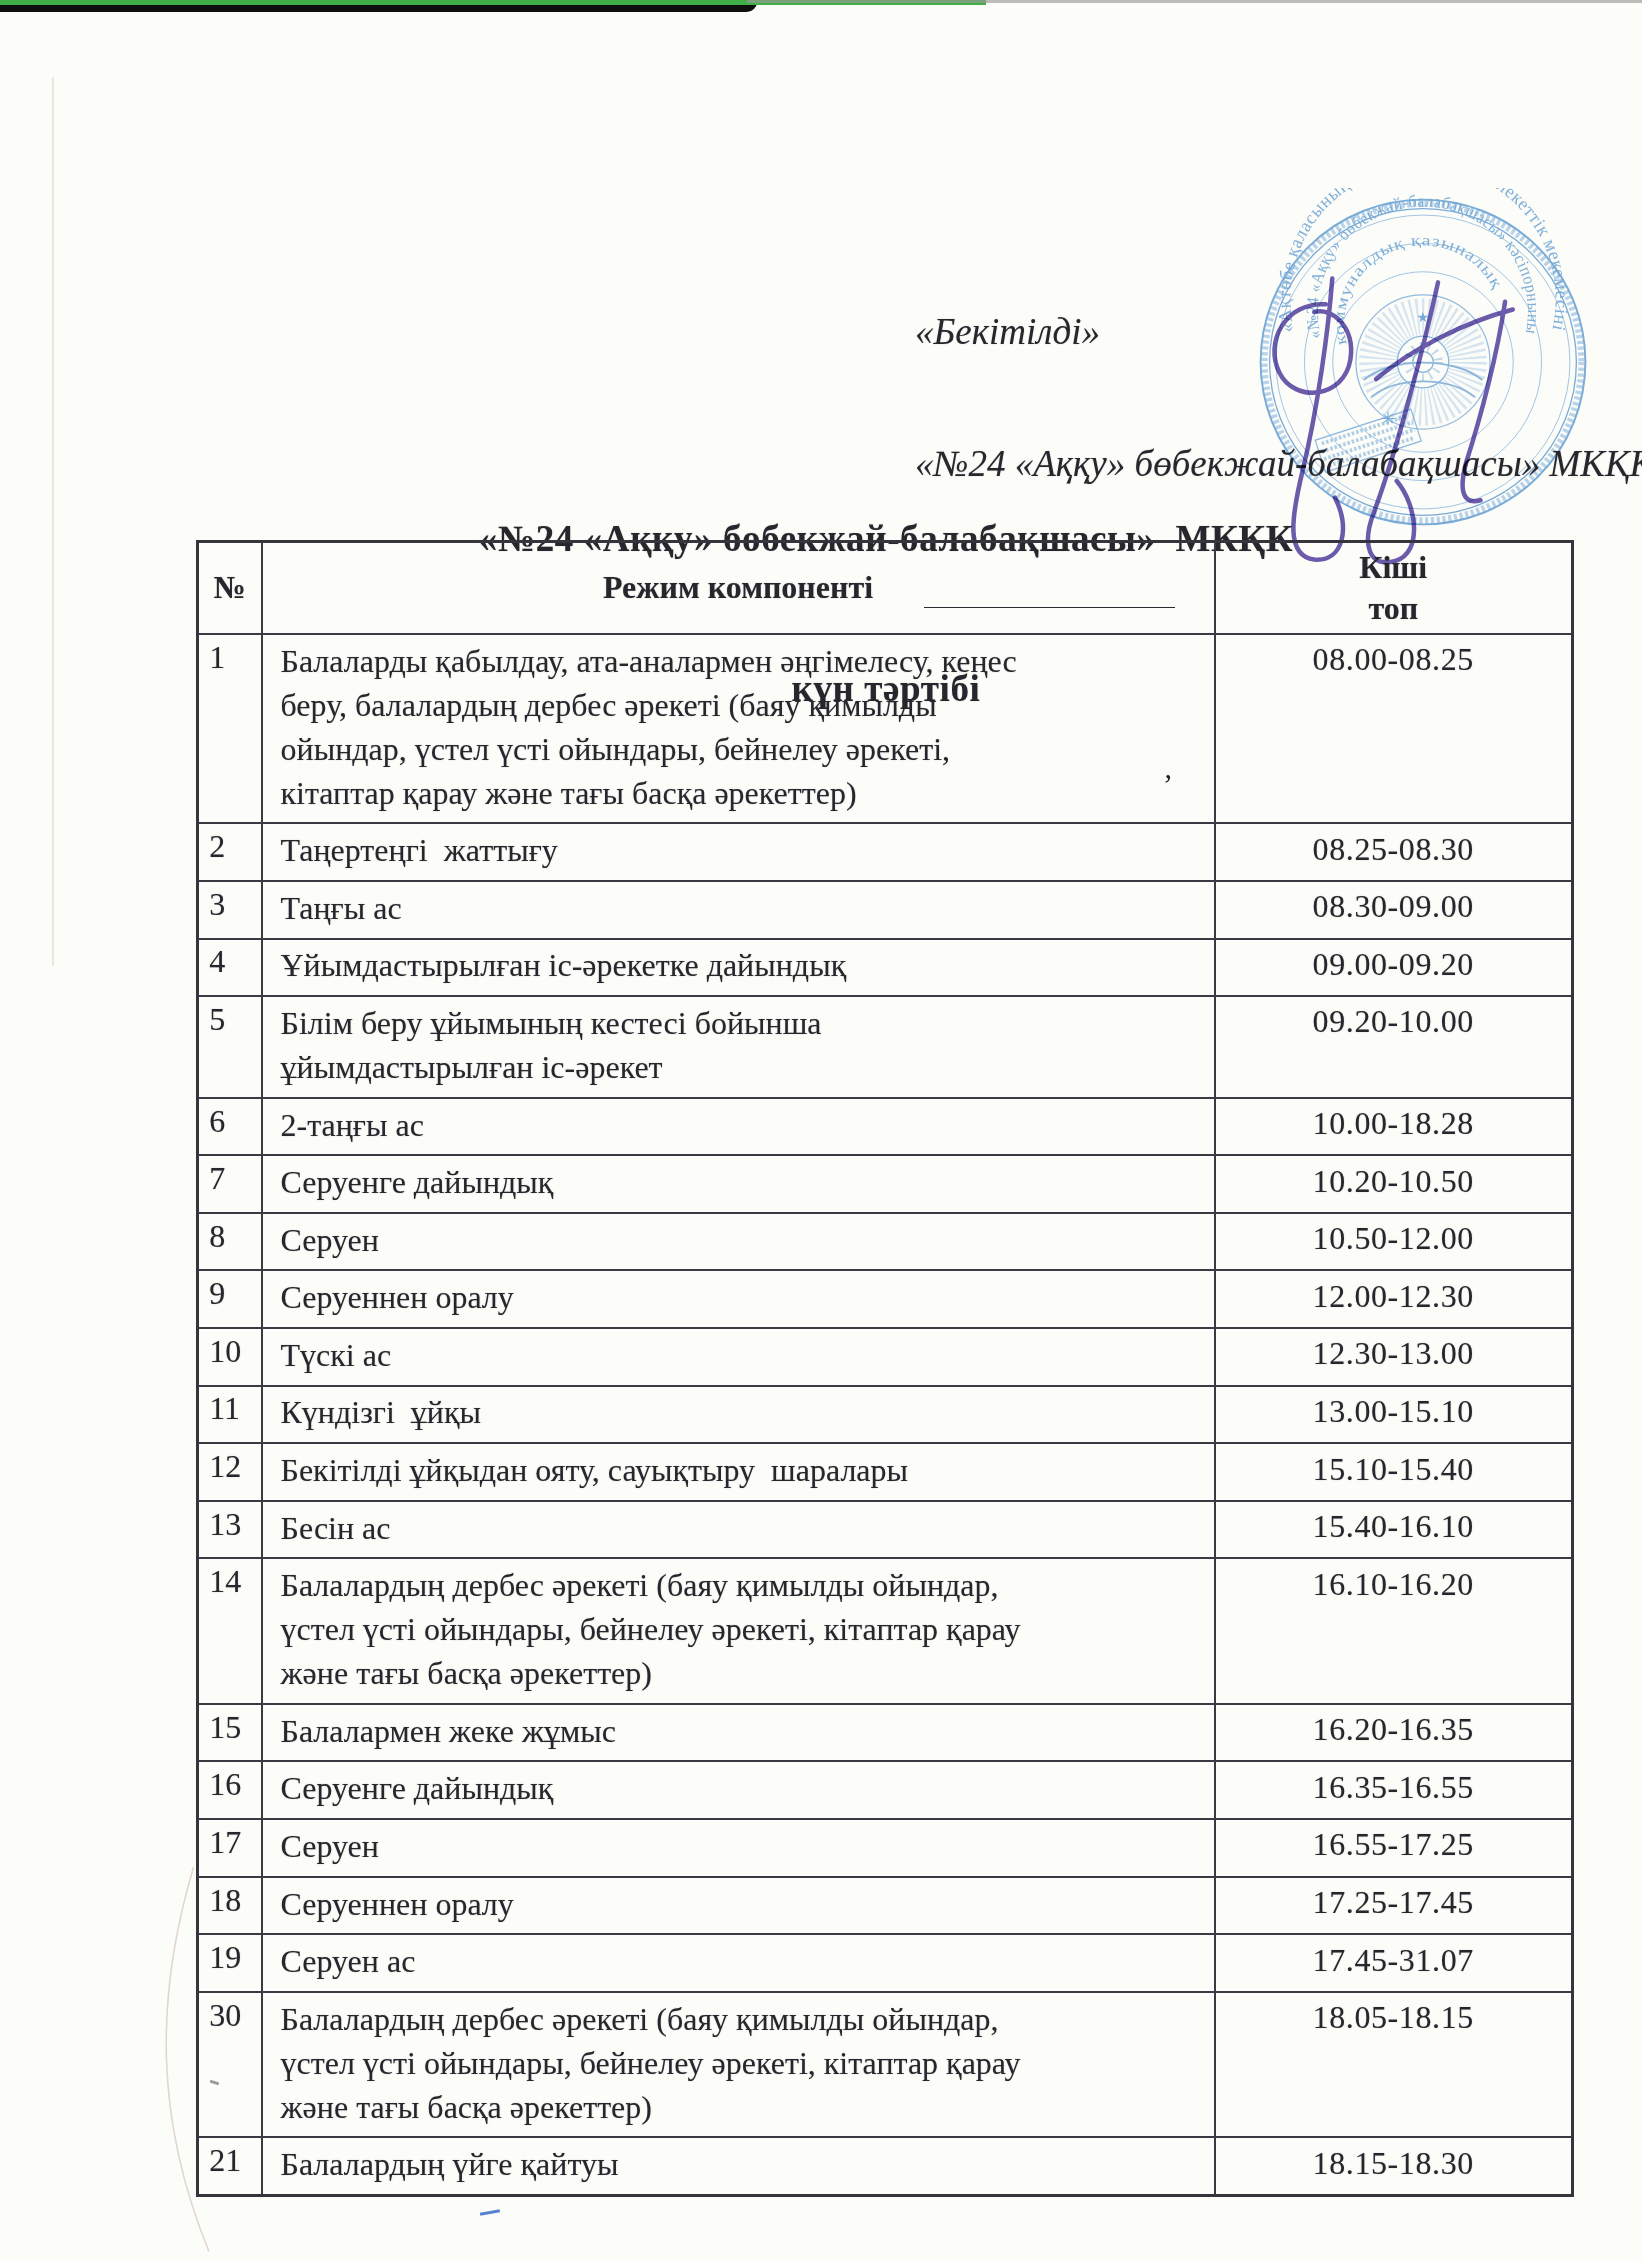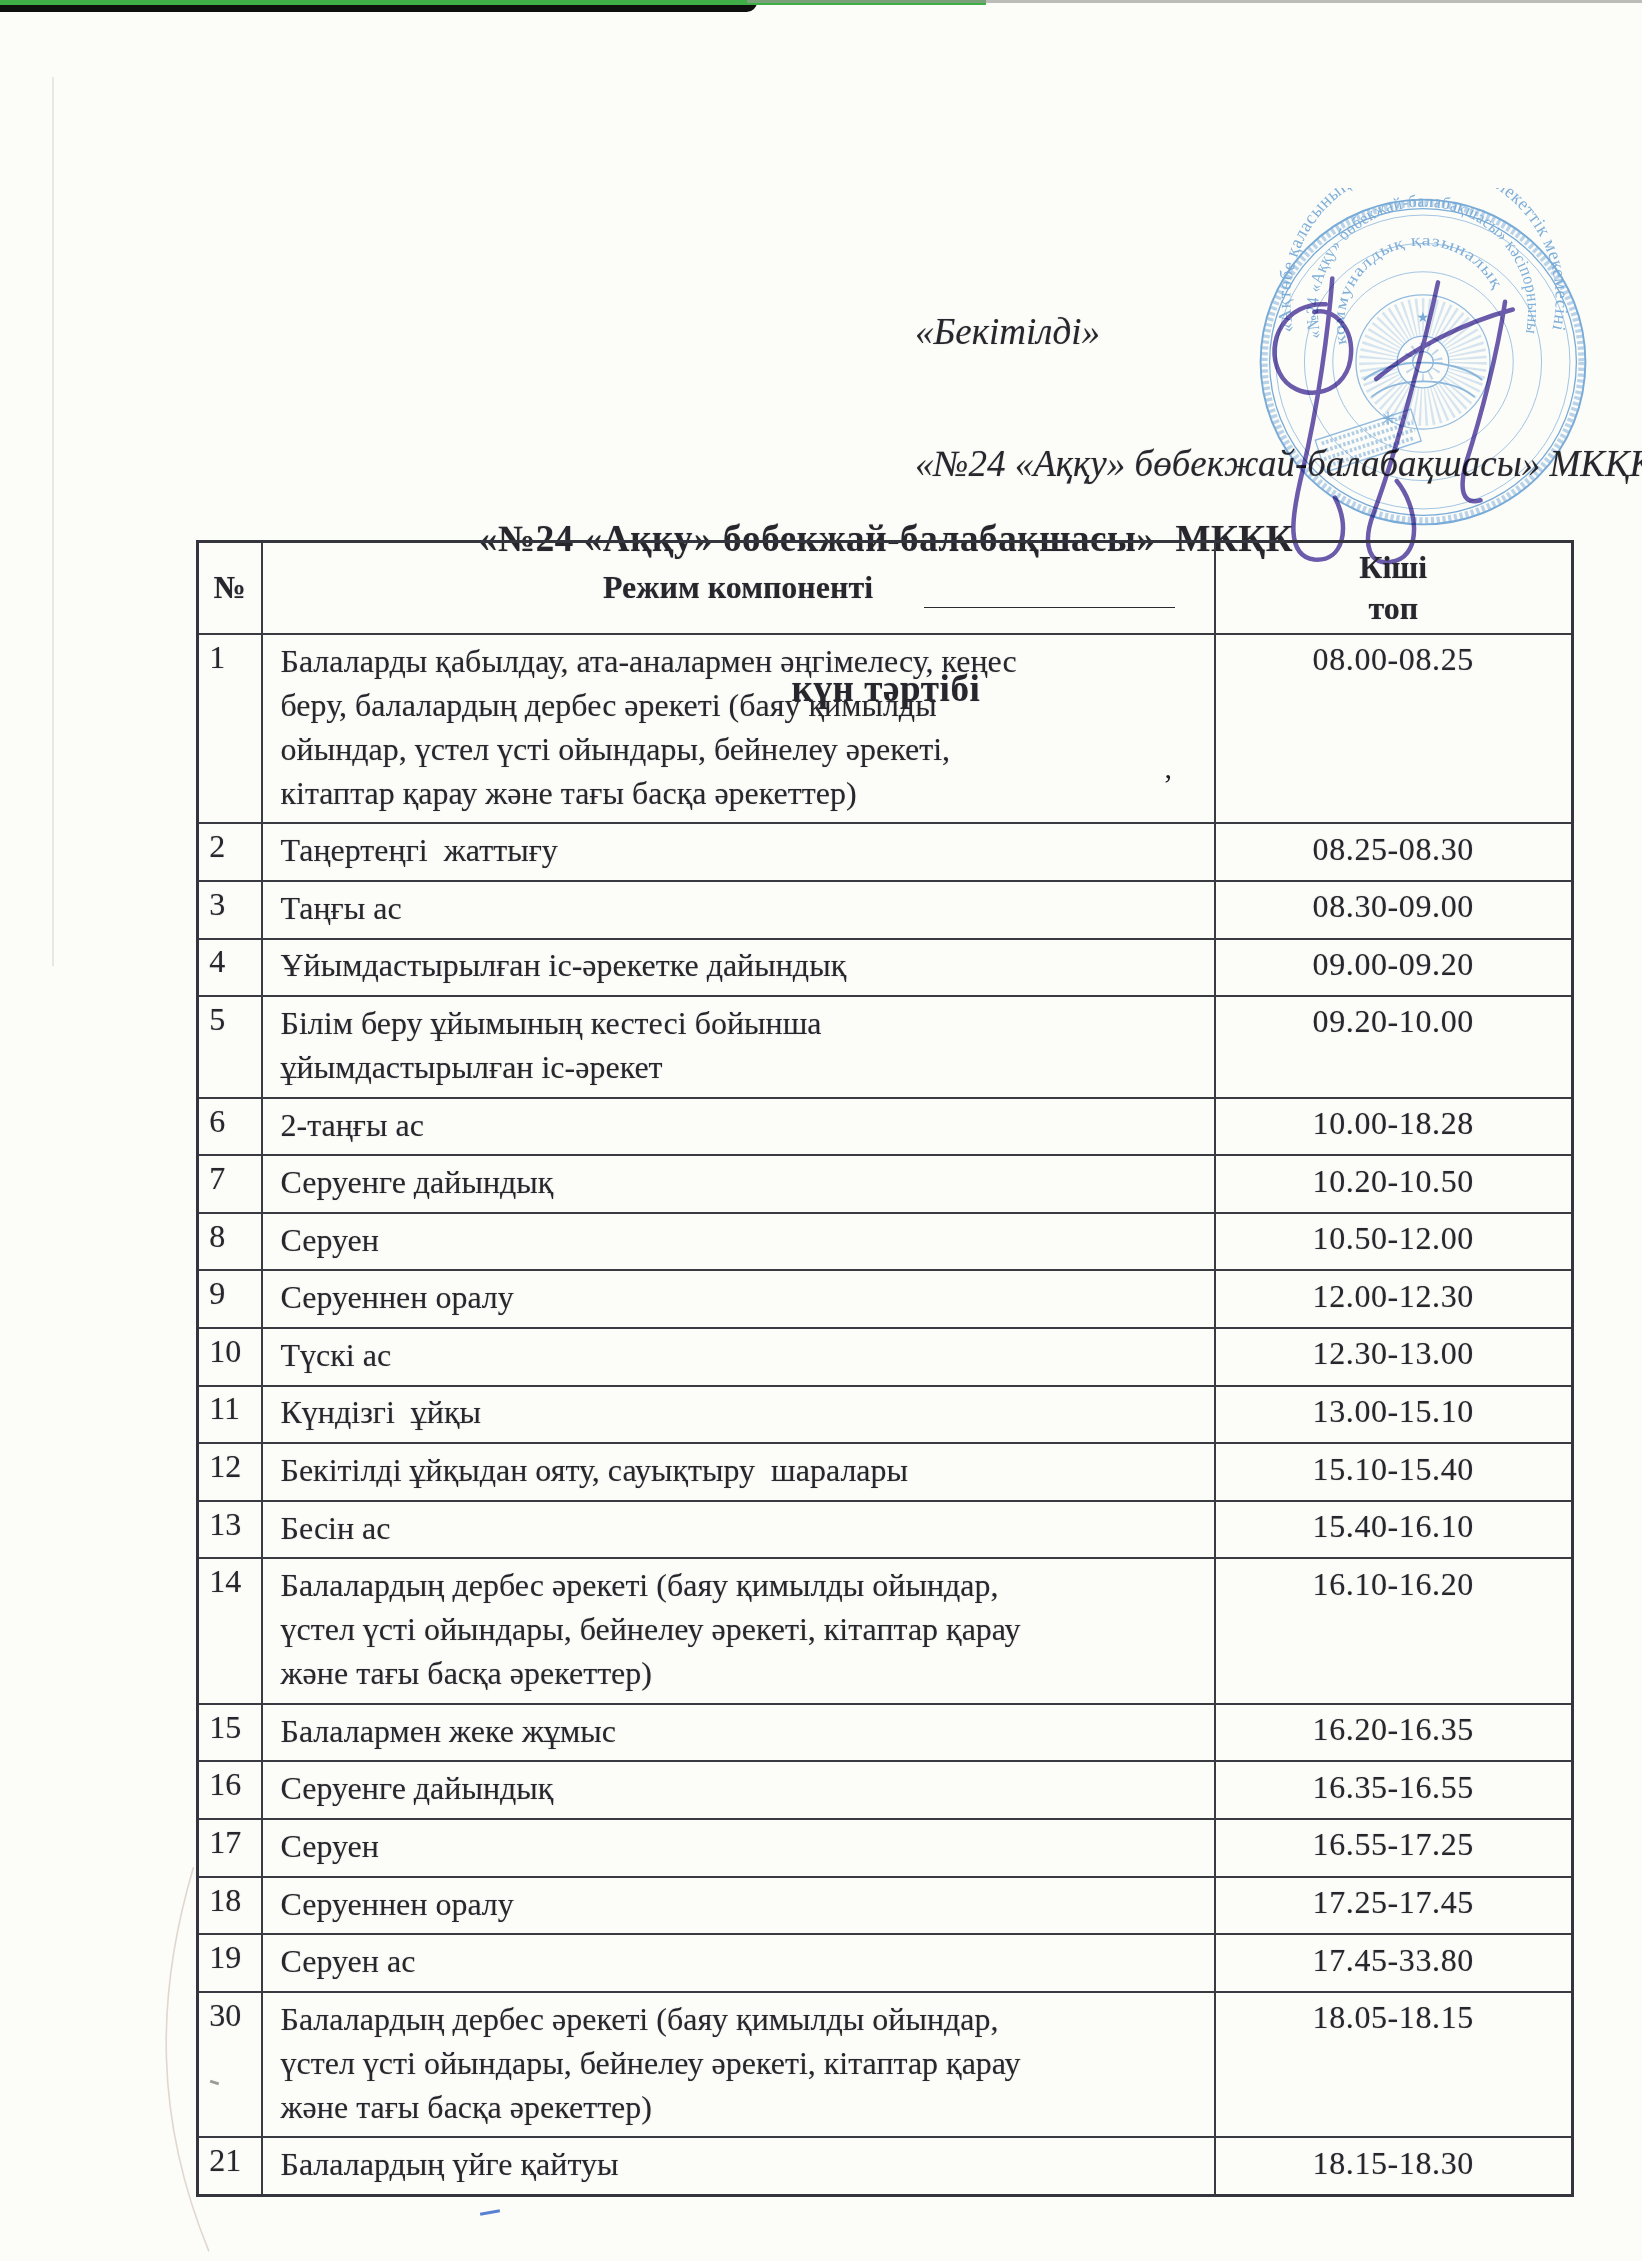--- a/index.html
+++ b/index.html
@@ -233,21 +233,21 @@
           <td class="time">16.55-17.25</td>
         </tr>
         <tr>
           <td class="num">18</td>
           <td class="act">Серуеннен оралу</td>
           <td class="time">17.25-17.45</td>
         </tr>
         <tr>
           <td class="num">19</td>
           <td class="act">Серуен ас</td>
-          <td class="time">17.45-33.80</td>
+          <td class="time">17.45-31.07</td>
         </tr>
         <tr>
           <td class="num">30</td>
           <td class="act">Балалардың дербес әрекеті (баяу қимылды ойындар,
 үстел үсті ойындары, бейнелеу әрекеті, кітаптар қарау
 және тағы басқа әрекеттер)</td>
           <td class="time">18.05-18.15</td>
         </tr>
         <tr>
           <td class="num">21</td>

